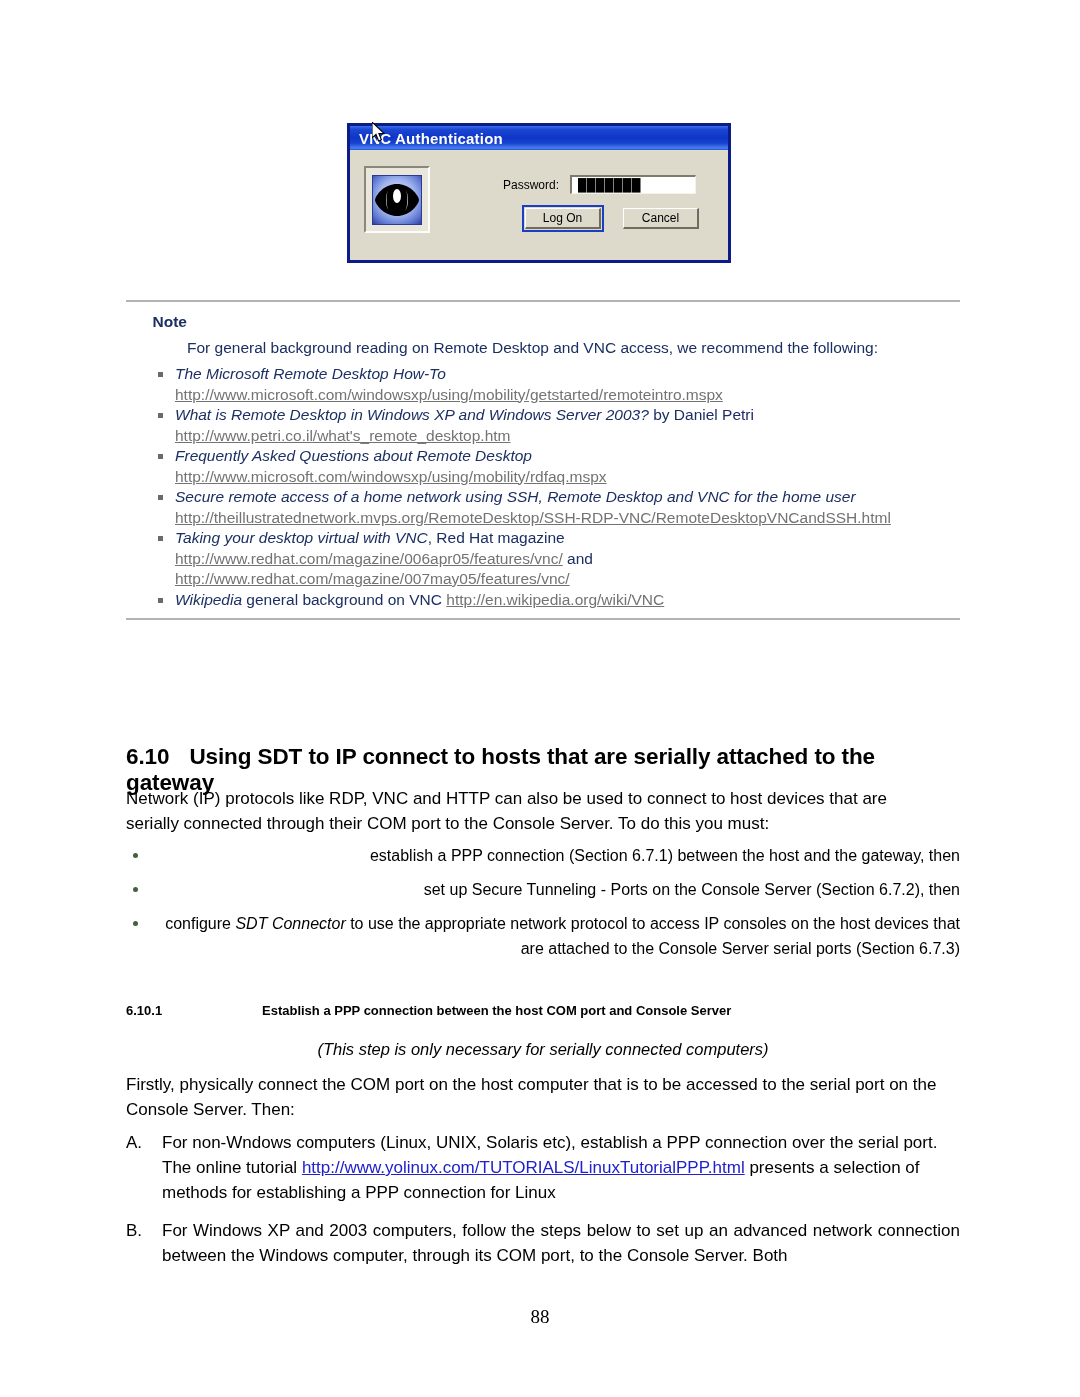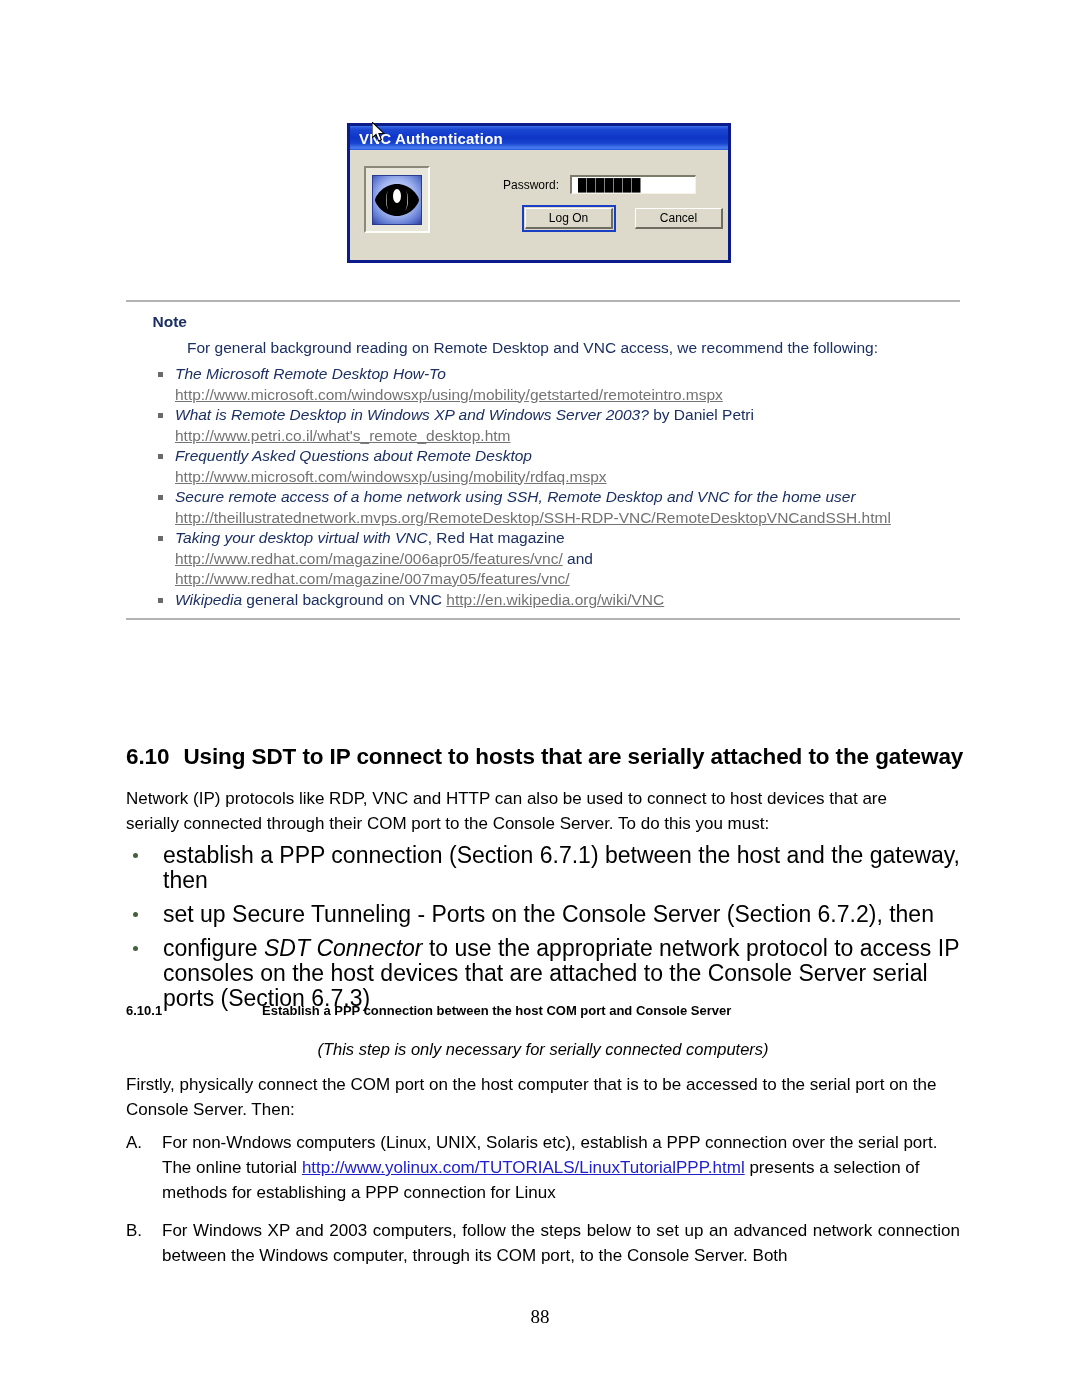--- a/index.html
+++ b/index.html
@@ -110,21 +110,21 @@
     color: #000;
   }
   .vnc-btn-row {
     position: absolute;
     left: 175px;
     top: 58px;
     display: flex;
     gap: 22px;
   }
   .vnc-btn {
-    width: 88px;
+    width: 76px;
     height: 21px;
     font-size: 12px;
     background: #dedacb;
     color: #000;
     display: flex;
     align-items: center;
     justify-content: center;
     box-sizing: border-box;
     border-left: 1px solid #ffffff;
     border-top: 1px solid #ffffff;
@@ -206,21 +206,21 @@
     position: absolute;
     left: 126px;
     top: 744px;
     width: 840px;
     font-size: 22.5px;
     font-weight: bold;
     color: #000;
     letter-spacing: -0.1px;
     font-family: "Liberation Sans", sans-serif;
   }
-  .h2 .num { margin-right: 14px; }
+  .h2 .num { margin-right: 20px; }
 
   .para {
     position: absolute;
     font-size: 17px;
     line-height: 25px;
     color: #000;
   }
   #intro-para {
     left: 126px;
     top: 786px;
@@ -231,23 +231,24 @@
     left: 126px;
     top: 843px;
     width: 834px;
     margin: 0;
     padding: 0;
     list-style: none;
   }
   .dot-list li {
     position: relative;
     padding-left: 37px;
-    font-size: 23px;
+    font-size: 16px;
     line-height: 25px;
     margin-bottom: 9px;
+    text-align: right;
   }
   .dot-list li::before {
     content: "";
     position: absolute;
     left: 7px;
     top: 10px;
     width: 5px;
     height: 5px;
     border-radius: 50%;
     background: #44603c;

